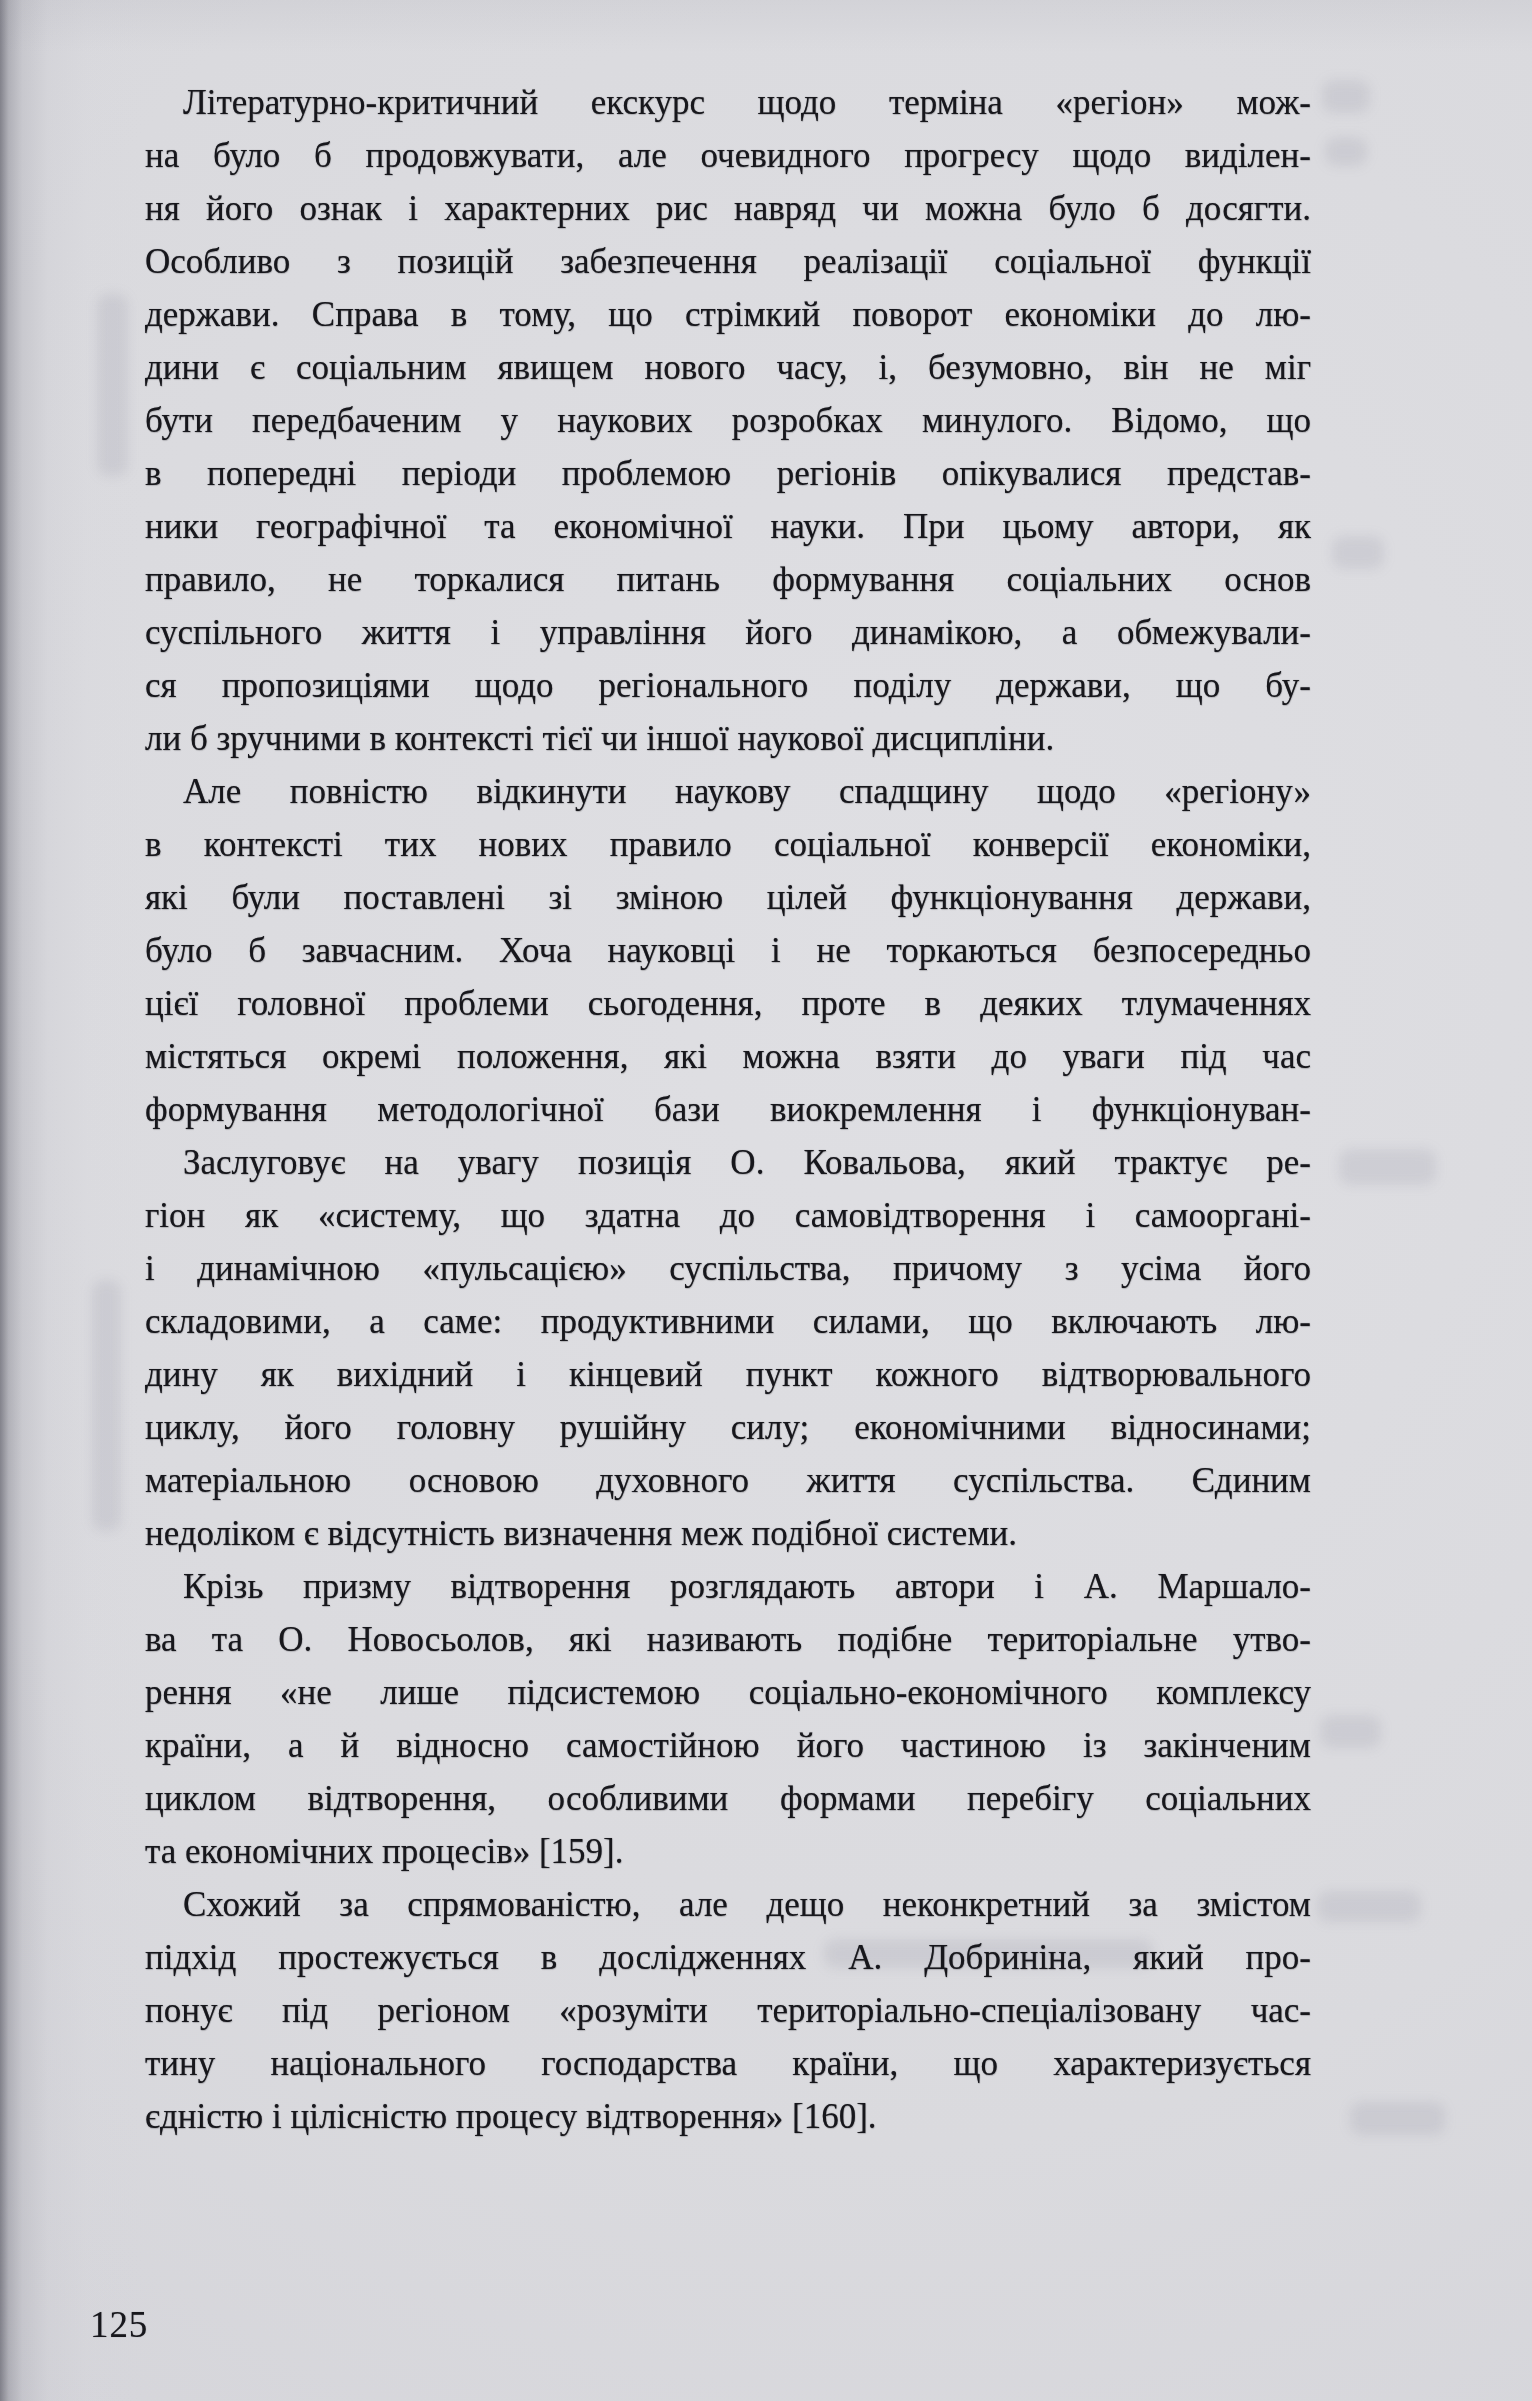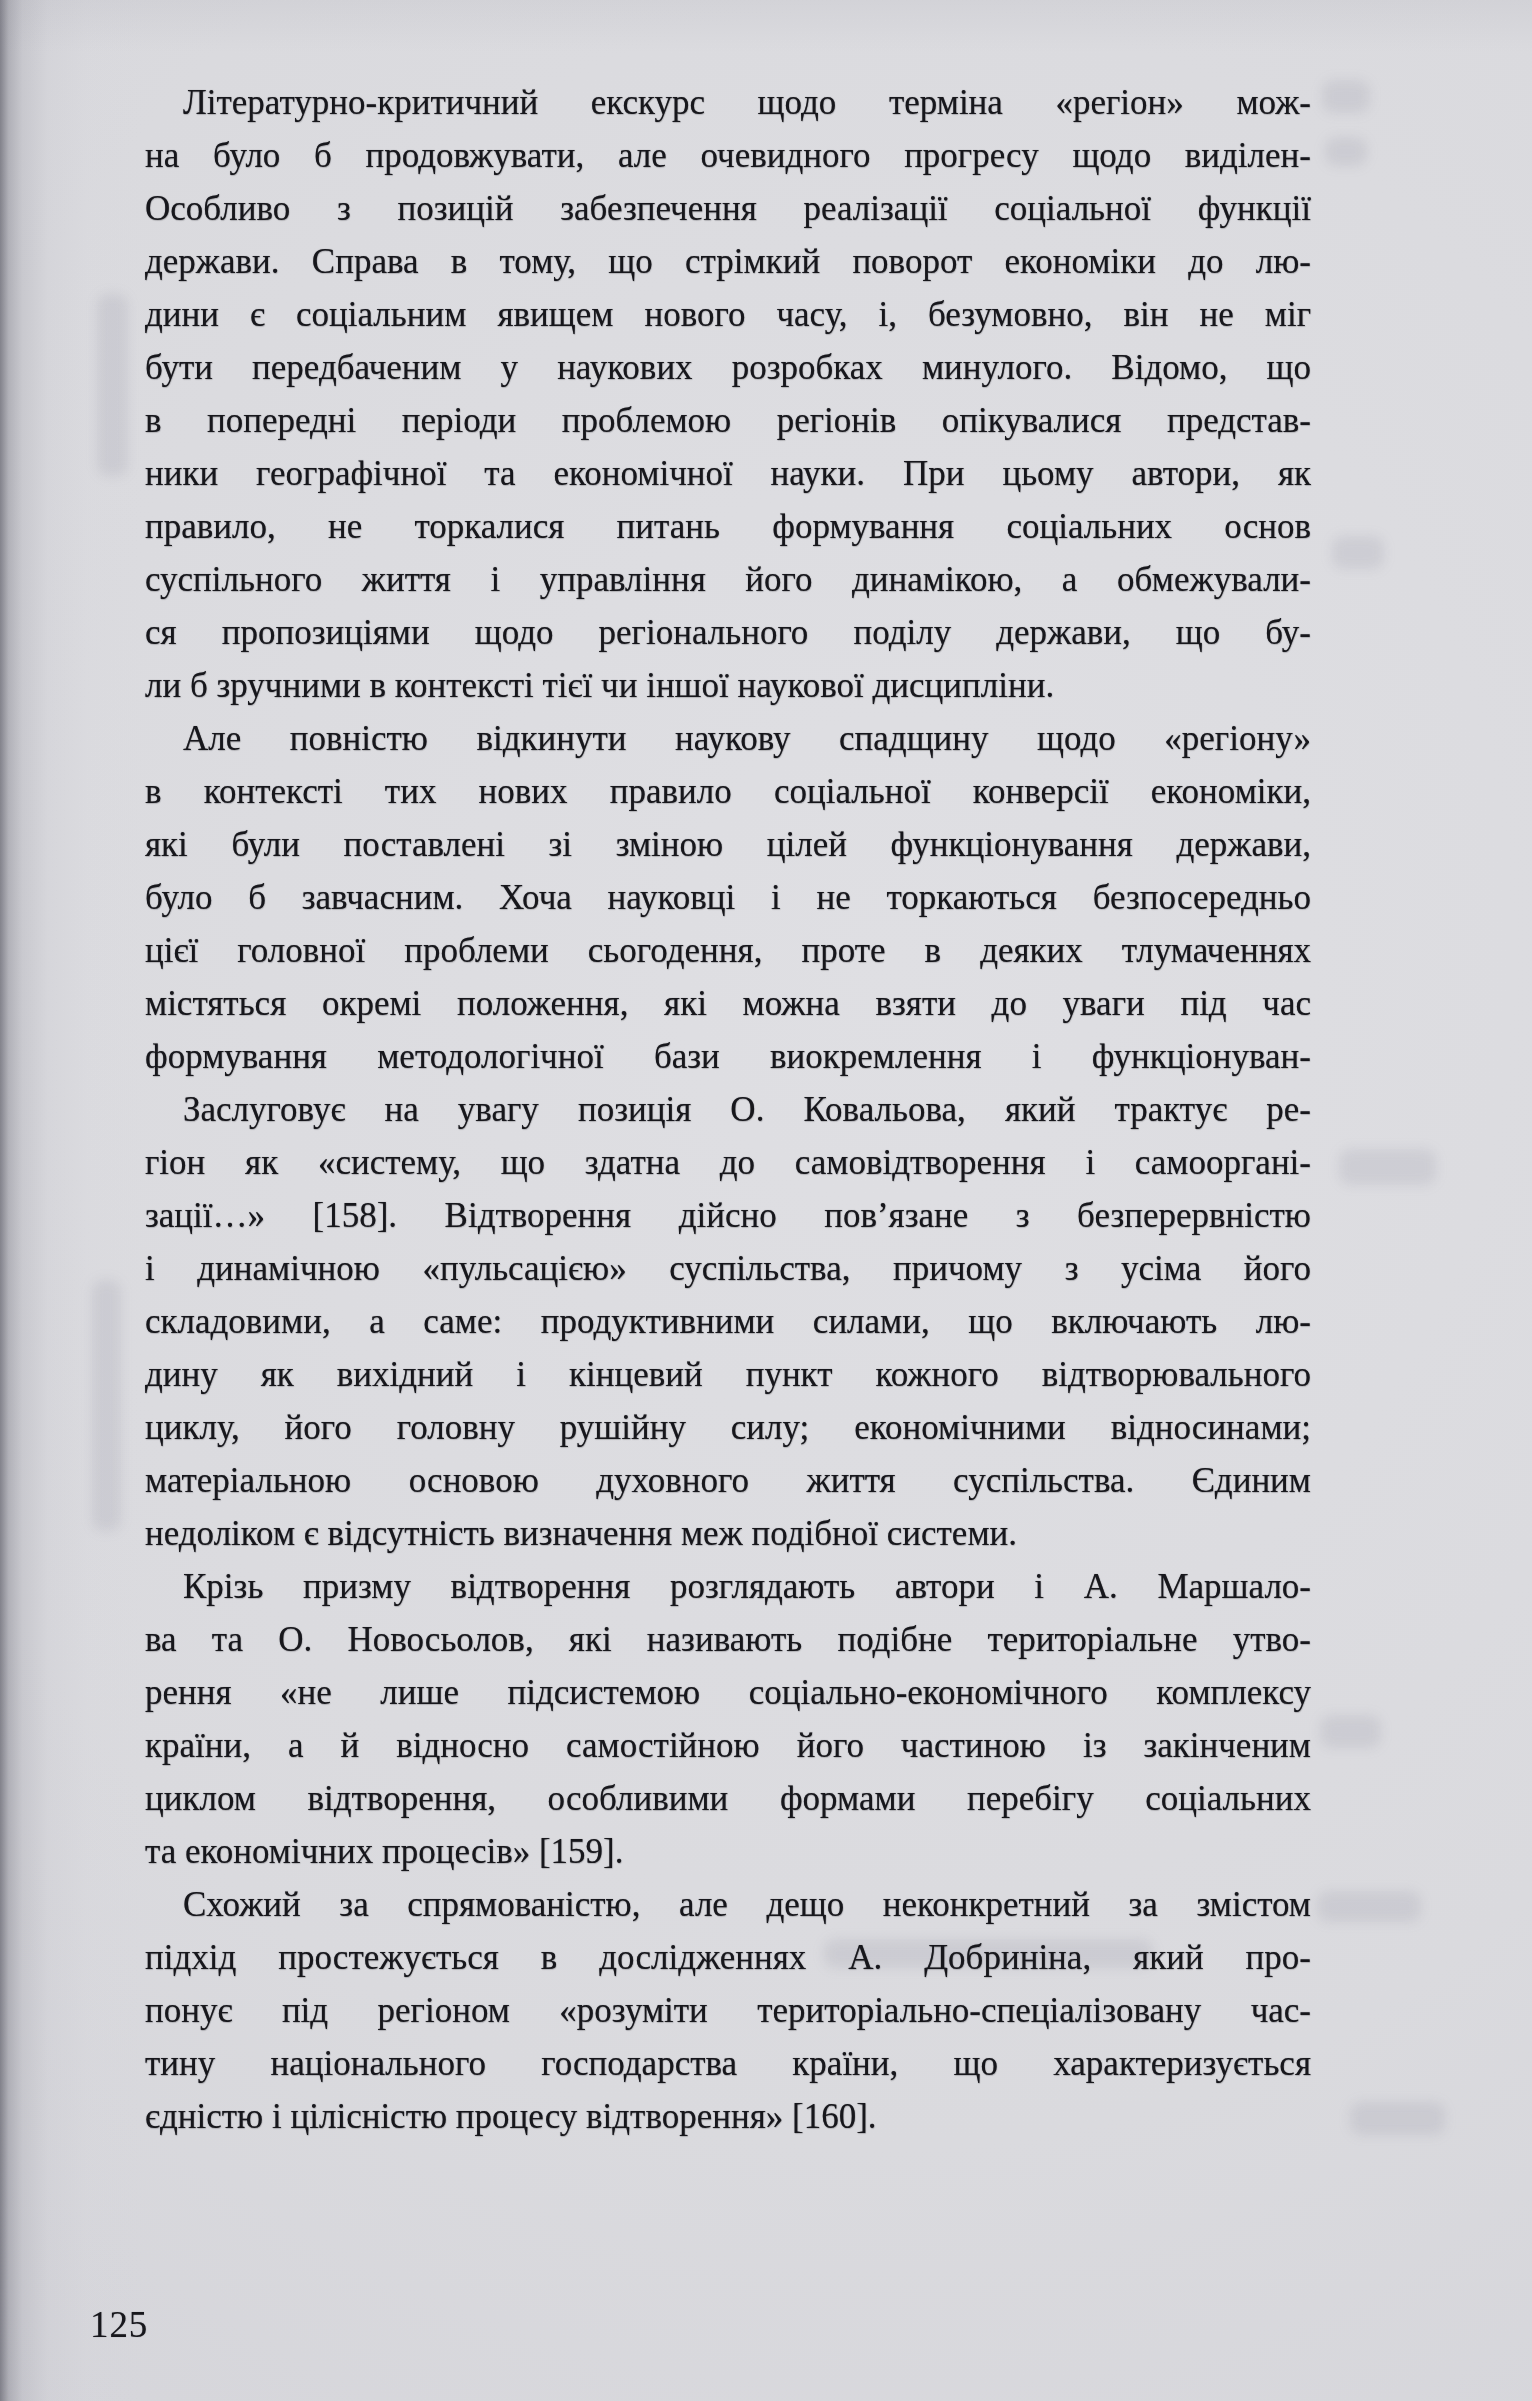--- a/index.html
+++ b/index.html
@@ -75,20 +75,21 @@
   <div class="bleed" style="left:824px;  top:1939px; width:329px; height:29px;"></div>
   <div class="bleed" style="left:1317px; top:1891px; width:104px; height:31px;"></div>
   <div class="bleed" style="left:1350px; top:2102px; width:95px; height:33px;"></div>
   <div class="bleed" style="left:97px;  top:294px;  width:31px;  height:182px;"></div>
   <div class="bleed" style="left:92px;  top:1280px; width:29px;  height:251px;"></div>
 
   <main class="textcol">
       <div class="paragraph">
         <div class="line first">Літературно-критичний екскурс щодо терміна «регіон» мож-</div>
         <div class="line">на було б продовжувати, але очевидного прогресу щодо виділен-</div>
+        <div class="line">ня його ознак і характерних рис навряд чи можна було б досягти.</div>
         <div class="line">Особливо з позицій забезпечення реалізації соціальної функції</div>
         <div class="line">держави. Справа в тому, що стрімкий поворот економіки до лю-</div>
         <div class="line">дини є соціальним явищем нового часу, і, безумовно, він не міг</div>
         <div class="line">бути передбаченим у наукових розробках минулого. Відомо, що</div>
         <div class="line">в попередні періоди проблемою регіонів опікувалися представ-</div>
         <div class="line">ники географічної та економічної науки. При цьому автори, як</div>
         <div class="line">правило, не торкалися питань формування соціальних основ</div>
         <div class="line">суспільного життя і управління його динамікою, а обмежували-</div>
         <div class="line">ся пропозиціями щодо регіонального поділу держави, що бу-</div>
         <div class="line last">ли б зручними в контексті тієї чи іншої наукової дисципліни.</div>
@@ -98,21 +99,20 @@
         <div class="line">в контексті тих нових правило соціальної конверсії економіки,</div>
         <div class="line">які були поставлені зі зміною цілей функціонування держави,</div>
         <div class="line">було б завчасним. Хоча науковці і не торкаються безпосередньо</div>
         <div class="line">цієї головної проблеми сьогодення, проте в деяких тлумаченнях</div>
         <div class="line">містяться окремі положення, які можна взяти до уваги під час</div>
         <div class="line">формування методологічної бази виокремлення і функціонуван-</div>
       </div>
       <div class="paragraph">
         <div class="line first">Заслуговує на увагу позиція О. Ковальова, який трактує ре-</div>
         <div class="line">гіон як «систему, що здатна до самовідтворення і самооргані-</div>
-        <div class="line">зації…» [158]. Відтворення дійсно пов’язане з безперервністю</div>
         <div class="line">і динамічною «пульсацією» суспільства, причому з усіма його</div>
         <div class="line">складовими, а саме: продуктивними силами, що включають лю-</div>
         <div class="line">дину як вихідний і кінцевий пункт кожного відтворювального</div>
         <div class="line">циклу, його головну рушійну силу; економічними відносинами;</div>
         <div class="line">матеріальною основою духовного життя суспільства. Єдиним</div>
         <div class="line last">недоліком є відсутність визначення меж подібної системи.</div>
       </div>
       <div class="paragraph">
         <div class="line first">Крізь призму відтворення розглядають автори і А. Маршало-</div>
         <div class="line">ва та О. Новосьолов, які називають подібне територіальне утво-</div>

